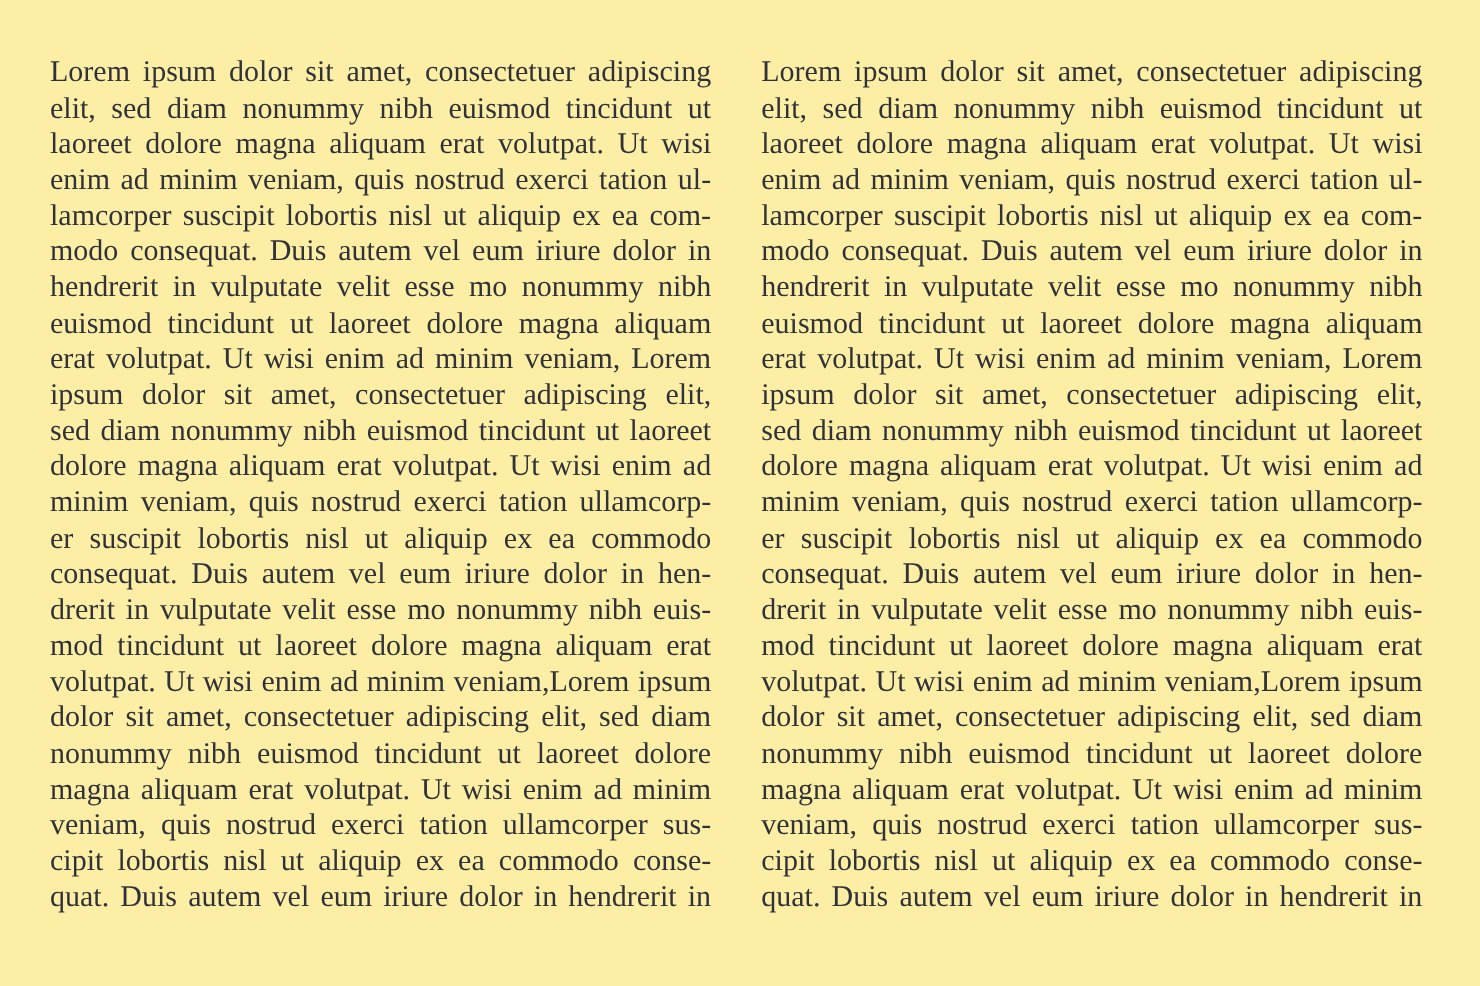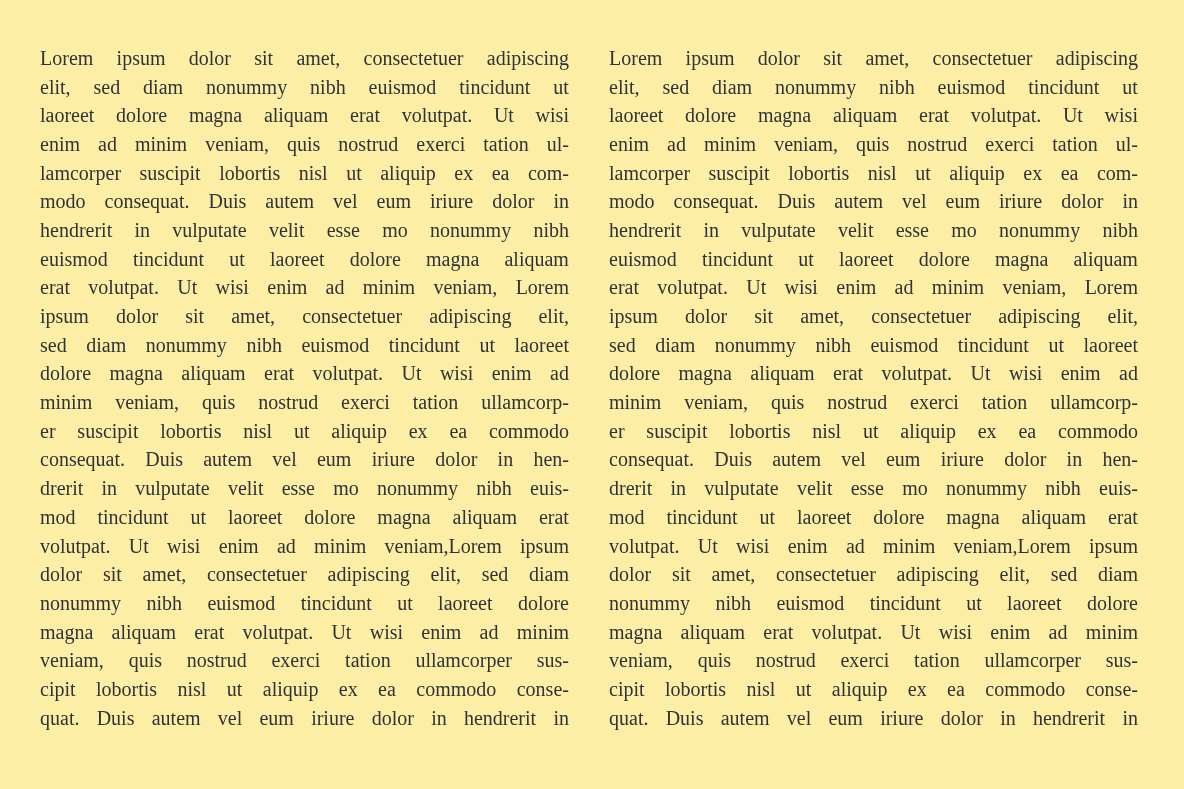--- a/index.html
+++ b/index.html
@@ -26,21 +26,21 @@
     width: 529px;
     flex: 0 0 529px;
   }
   .line {
     display: flex;
     justify-content: space-between;
     align-items: center;
     height: 28.7px;
     white-space: nowrap;
     font-family: "Liberation Serif", "DejaVu Serif", serif;
-    font-size: 20px;
+    font-size: 24px;
     color: #313238;
   }
   .line span {
     display: inline-block;
   }
 </style>
 </head>
 <body style="background: rgb(252, 239, 165);">
 
 <div class="page">

